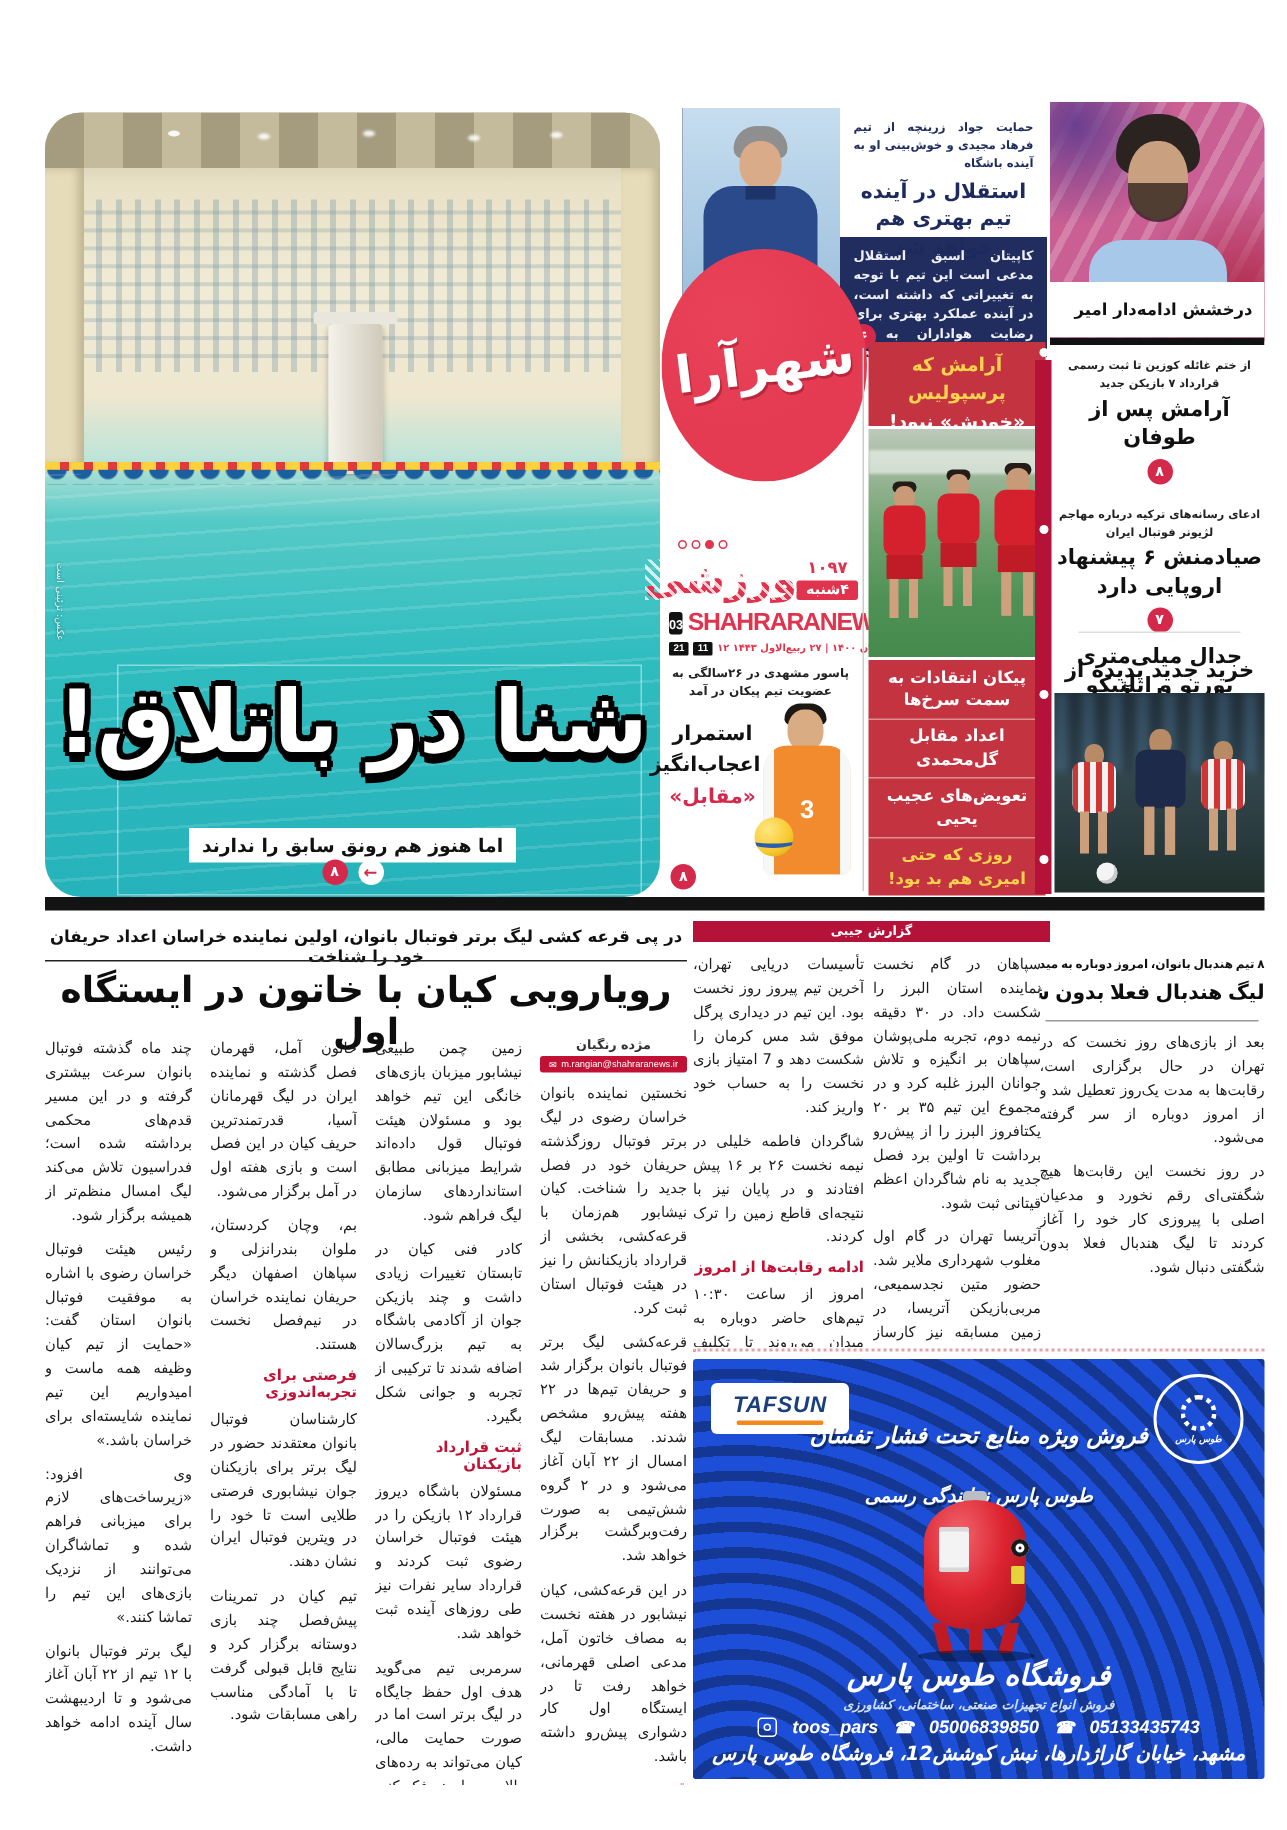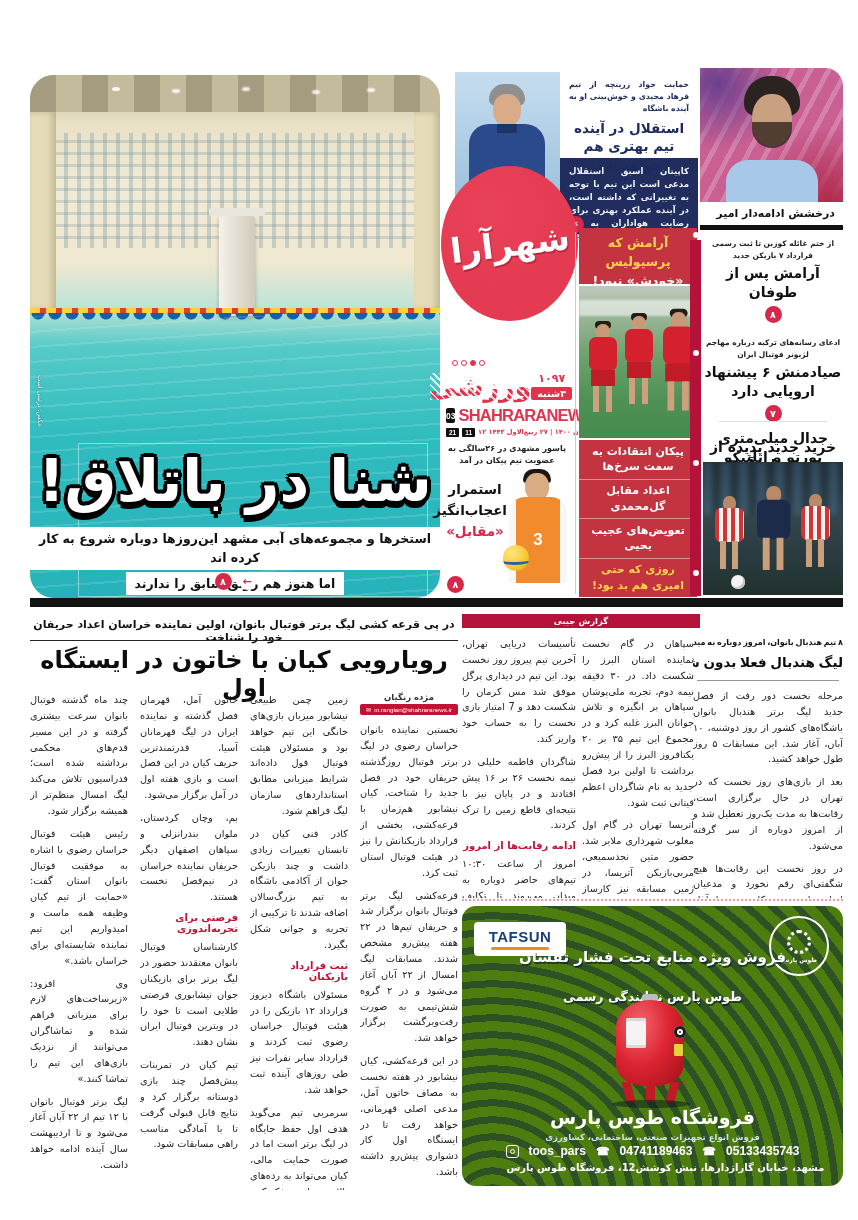--- a/index.html
+++ b/index.html
@@ -63,21 +63,21 @@
   
   .portrait{left:700px;top:68px;width:143px;height:157px;border-radius:0 18px 0 0;overflow:hidden;
         border-bottom:5px solid #111;background:
         radial-gradient(circle at 12% 10%,#6b3f8f 0%,rgba(107,63,143,0) 35%),
         radial-gradient(circle at 90% 85%,#b02a4a 0%,rgba(176,42,74,0) 40%),
         repeating-linear-gradient(118deg,rgba(255,255,255,.22) 0 5px,rgba(255,255,255,0) 5px 16px),#c95f93;}
   .amir-hair{position:absolute;left:44px;top:8px;width:56px;height:40px;border-radius:26px 26px 12px 12px;background:#2a2320;}
   .amir-face{position:absolute;left:52px;top:26px;width:40px;height:52px;border-radius:46%;background:#c9a080;}
   .amir-beard{position:absolute;left:52px;top:54px;width:40px;height:26px;border-radius:0 0 20px 20px;background:rgba(40,30,25,.75);}
   .amir-body{position:absolute;left:26px;top:92px;width:92px;height:44px;border-radius:22px 22px 0 0;background:#a7c8e8;}
-  .portrait-cap{position:absolute;left:0;bottom:0;width:100%;height:23px;background:#fff;
+  .portrait-cap{position:absolute;left:0;bottom:0;width:100%;height:37px;background:#fff;
         font-size:11px;font-weight:900;color:#111;display:flex;align-items:center;padding:0 8px;box-sizing:border-box;}
 
   
   .logo-circle{left:441px;top:166px;width:137px;height:155px;border-radius:50%;
         background:radial-gradient(circle at 35% 30%,#f0506360,transparent 60%),#e43a52;
         display:flex;align-items:center;justify-content:center;}
   .logo-circle span{color:#fff;font-weight:900;font-size:34px;transform:rotate(-7deg);text-shadow:1px 2px 0 rgba(120,10,25,.4);}
   .logo-row{left:446px;top:366px;width:126px;height:40px;display:flex;align-items:center;justify-content:space-between;}
   .varzeshi{position:relative;font-size:27px;font-weight:900;color:#e0344e;line-height:1;}
   .varzeshi .hatch{position:absolute;inset:0;background:repeating-linear-gradient(45deg,rgba(255,255,255,.75) 0 2px,transparent 2px 5px);}
@@ -182,21 +182,21 @@
         white-space:nowrap;word-spacing:-1px;color:#111;}
   .hb-title{position:absolute;left:0;top:40px;width:100%;text-align:center;font-size:13.5px;font-weight:900;
         white-space:nowrap;word-spacing:-1px;color:#0d0d0d;}
   .hb-rule{position:absolute;left:4px;right:4px;height:1px;background:#999;}
   .hb-body{position:absolute;left:0;top:74px;width:100%;bottom:0;overflow:hidden;}
   .hb-mid{position:absolute;left:120px;top:22px;width:112px;bottom:0;overflow:hidden;}
   .hb-left{position:absolute;left:0;top:22px;width:114px;bottom:0;overflow:hidden;}
 
   
   .ad-dot{left:462px;top:899px;width:381px;height:0;border-top:2px dotted #e8a0ac;}
-  .ad{left:462px;top:906px;width:381px;height:280px;border-radius:14px;overflow:hidden;background:#4d7c0f;}
+  .ad{left:462px;top:906px;width:381px;height:280px;border-radius:2px;overflow:hidden;background:#1d4ed8;font-style:italic;}
   .ad-stripes{position:absolute;inset:0;
         background:repeating-radial-gradient(circle at 8% 108%,rgba(8,28,62,.45) 0 7px,rgba(8,28,62,0) 7px 17px);}
   .tafsun{position:absolute;left:12px;top:16px;width:92px;height:34px;background:#fff;border-radius:4px;
         display:flex;flex-direction:column;align-items:center;justify-content:center;direction:ltr;}
   .tafsun .tx{color:#1b3f7a;font-weight:900;font-size:15px;font-family:"Liberation Sans",sans-serif;letter-spacing:.5px;}
   .tafsun .ub{width:58px;height:3px;border-radius:2px;background:#f08a1d;margin-top:2px;}
   .tp-logo{position:absolute;right:14px;top:10px;width:56px;height:56px;border:2px solid #fff;border-radius:50%;
         display:flex;flex-direction:column;align-items:center;justify-content:center;color:#fff;}
   .tp-gear{width:18px;height:18px;border:3px dotted #fff;border-radius:50%;margin-bottom:2px;}
   .tp-name{font-size:6px;font-weight:800;}
@@ -218,41 +218,41 @@
   .tl1{left:34px;transform:skewX(14deg);} .tl2{left:56px;} .tl3{left:78px;transform:skewX(-14deg);}
   .tank-shadow{position:absolute;left:22px;top:108px;width:78px;height:8px;border-radius:50%;background:rgba(0,10,30,.45);}
   .ad-store{position:absolute;left:0;top:200px;width:100%;text-align:center;color:#fff;font-size:19px;font-weight:900;}
   .ad-tag{position:absolute;left:0;top:226px;width:100%;text-align:center;color:#cfe0f5;font-size:8.5px;font-weight:700;}
   .ad-contact{position:absolute;left:0;top:238px;width:100%;display:flex;direction:ltr;align-items:center;
         justify-content:center;gap:10px;color:#fff;font-size:12px;font-weight:800;font-family:"Liberation Sans",sans-serif;}
   .ad-contact .num{direction:ltr;}
   .ig{display:inline-block;width:11px;height:11px;border:1.6px solid #fff;border-radius:3px;position:relative;}
   .ig:after{content:"";position:absolute;left:3px;top:3px;width:5px;height:5px;border:1.4px solid #fff;border-radius:50%;box-sizing:border-box;}
   .ph{font-size:11px;}
-  .ad-address{position:absolute;left:13px;top:256px;width:100%;text-align:center;color:#fff;font-size:10px;font-weight:700;}
+  .ad-address{position:absolute;left:0;top:256px;width:100%;text-align:center;color:#fff;font-size:13px;font-weight:700;}
 </style>
 </head>
 <body>
 
 <div class="page">
 
   <div class="abs pool">
     <div class="pl-ceiling"></div>
     <div class="pl-glow"></div>
     <div class="pl-grid"></div>
     <div class="pl-pillar pleft"></div>
     <div class="pl-pillar pright"></div>
     <div class="pl-tower"></div>
     <div class="pl-rope"></div>
     <div class="pl-flags"></div>
     <div class="pl-water"></div>
     <div class="pool-box"></div>
     <h1 class="pool-title">شنا در باتلاق!</h1>
     <div class="pool-sub">
-      <span>استخرها و مجموعه‌های آبی مشهد این‌روزها دوباره شروع به کار کرده اند</span><br>
+      <br>
       <span>اما هنوز هم رونق سابق را ندارند</span>
     </div>
     <div class="pool-refs">
       <span class="refc-w">←</span>
       <span class="refc">۸</span>
     </div>
     <div class="pool-credit">عکس: تزئینی است</div>
   </div>
 
   <div class="abs blue">
@@ -461,21 +461,20 @@
     </div>
   </div>
 
   <div class="abs handball">
     <div class="hb-label">گزارش جیبی</div>
     <div class="hb-right">
       <div class="hb-kicker">۸ تیم هندبال بانوان، امروز دوباره به میدان می‌روند</div>
       <div class="hb-title">لیگ هندبال فعلا بدون شگفتی</div>
       <div class="hb-rule" style="top:66px;"></div>
       <div class="hb-body">
-        <p class="bp">مرحله نخست دور رفت از فصل جدید لیگ برتر هندبال بانوان باشگاه‌های کشور از روز دوشنبه، ۱۰ آبان، آغاز شد. این مسابقات ۵ روز طول خواهد کشید.</p>
         <p class="bp">بعد از بازی‌های روز نخست که در تهران در حال برگزاری است، رقابت‌ها به مدت یک‌روز تعطیل شد و از امروز دوباره از سر گرفته می‌شود.</p>
         <p class="bp">در روز نخست این رقابت‌ها هیچ شگفتی‌ای رقم نخورد و مدعیان اصلی با پیروزی کار خود را آغاز کردند تا لیگ هندبال فعلا بدون شگفتی دنبال شود.</p>
       </div>
     </div>
     <div class="hb-mid">
       <p class="bp">سپاهان در گام نخست نماینده استان البرز را شکست داد. در ۳۰ دقیقه نیمه دوم، تجربه ملی‌پوشان سپاهان بر انگیزه و تلاش جوانان البرز غلبه کرد و در مجموع این تیم ۳۵ بر ۲۰ یکتافروز البرز را از پیش‌رو برداشت تا اولین برد فصل جدید به نام شاگردان اعظم قیتانی ثبت شود.</p>
       <p class="bp">آتریسا تهران در گام اول مغلوب شهرداری ملایر شد. حضور متین نجدسمیعی، مربی‌بازیکن آتریسا، در زمین مسابقه نیز کارساز نشد.</p>
 
     </div>
     <div class="hb-left">
@@ -510,20 +509,20 @@
       <div class="tank-leg tl2"></div>
       <div class="tank-leg tl3"></div>
       <div class="tank-shadow"></div>
     </div>
     <div class="ad-store">فروشگاه طوس پارس</div>
     <div class="ad-tag">فروش انواع تجهیزات صنعتی، ساختمانی، کشاورزی</div>
     <div class="ad-contact">
       <span class="ig"></span>
       <span>toos_pars</span>
       <span class="ph">☎</span>
-      <span class="num">04741189463</span>
+      <span class="num">05006839850</span>
       <span class="ph">☎</span>
       <span class="num">05133435743</span>
     </div>
     <div class="ad-address" actable="false">مشهد، خیابان گاراژدارها، نبش کوشش12، فروشگاه طوس پارس</div>
   </div>
 
 </div>
 
 </body></html>

